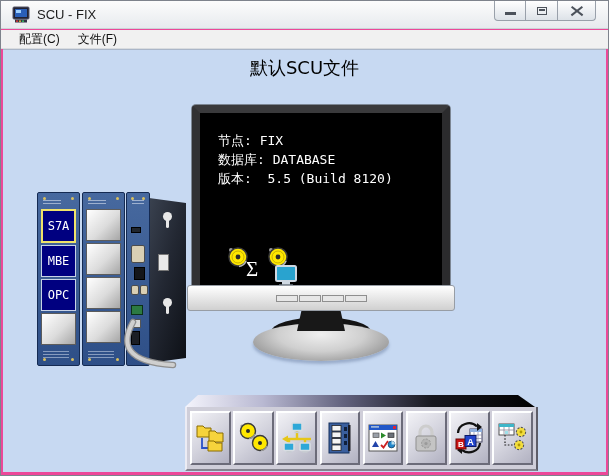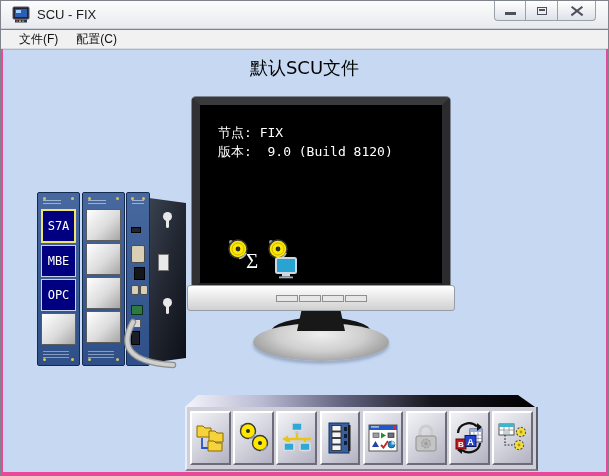--- a/index.html
+++ b/index.html
@@ -49,21 +49,21 @@
     position:absolute;left:2px;top:48px;width:603px;height:423px;
     background:#c7d9f2;border-top:1px solid #aab6c8;
   }
   .banner{
     position:absolute;left:0;top:6px;width:100%;text-align:center;
     font-size:18px;color:#000;font-family:"DejaVu Sans",sans-serif;
   }
   
   .monitor{position:absolute;left:184px;top:43px;width:268px;height:275px;}
   .mon-frame{
-    position:absolute;left:5px;top:4px;width:258px;height:194px;
+    position:absolute;left:5px;top:12px;width:258px;height:194px;
     background:#000;border:8px solid;border-color:#3a3a3c #2b2b2d #232325 #313133;
     border-radius:4px;box-shadow:0 0 0 1px #7d8794;padding-left:40px;
   }
   .screen-text{position:absolute;left:18px;top:18px;color:#fff;
     font-family:"DejaVu Sans Mono","Liberation Mono",monospace;font-size:13px;line-height:19px;}
   .screen-line{white-space:pre;}
   .scr-ico{position:absolute;}
   .sigma{position:absolute;left:46px;top:144px;color:#fff;font-family:"Liberation Serif",serif;font-size:21px;}
   .mon-bezel{
     position:absolute;left:0;top:192px;width:268px;height:26px;
@@ -159,36 +159,37 @@
       <div class="wbtn">
           <span class="glyph-max"></span>
         </div>
       <div class="wbtn">
           <span class="glyph-close"></span>
         </div>
     </div>
   </div>
 
   <div class="menubar">
+    <span class="menu-item">配置(C)</span>
     <span class="menu-item">文件(F)</span>
-    <span class="menu-item">配置(C)</span>
   </div>
 
   <div class="canvas">
 
     <div class="banner">默认SCU文件</div>
 
     <div class="monitor">
       <div class="mon-shadowellipse"></div>
       <div class="mon-base"></div>
       <div class="mon-neck"></div>
       <div class="mon-frame">
         <div class="screen-text">
           <div class="screen-line">节点: FIX</div>
-          <div class="screen-line">版本:  9.0 (Build 8120)</div>
+          <div class="screen-line">数据库: DATABASE</div>
+          <div class="screen-line">版本:  5.5 (Build 8120)</div>
         </div>
 
         <svg class="scr-ico" style="left:26px;top:132px;" width="24" height="24" viewBox="0 0 24 24">
           <circle cx="5" cy="5" r="2" fill="#9a9a9a"></circle>
           <circle cx="12" cy="12" r="9" fill="#ffe800" stroke="#3a3a3a" stroke-width="1.5"></circle>
           <circle cx="12" cy="12" r="6" fill="none" stroke="#c7b000" stroke-width="1"></circle>
           <circle cx="12" cy="12" r="2.4" fill="#2a2a2a"></circle>
           <path d="M20 16 A 9 9 0 0 1 13 21.5" fill="none" stroke="#bbb" stroke-width="1.6"></path>
         </svg>
         <svg class="scr-ico" style="left:66px;top:132px;" width="24" height="24" viewBox="0 0 24 24">

